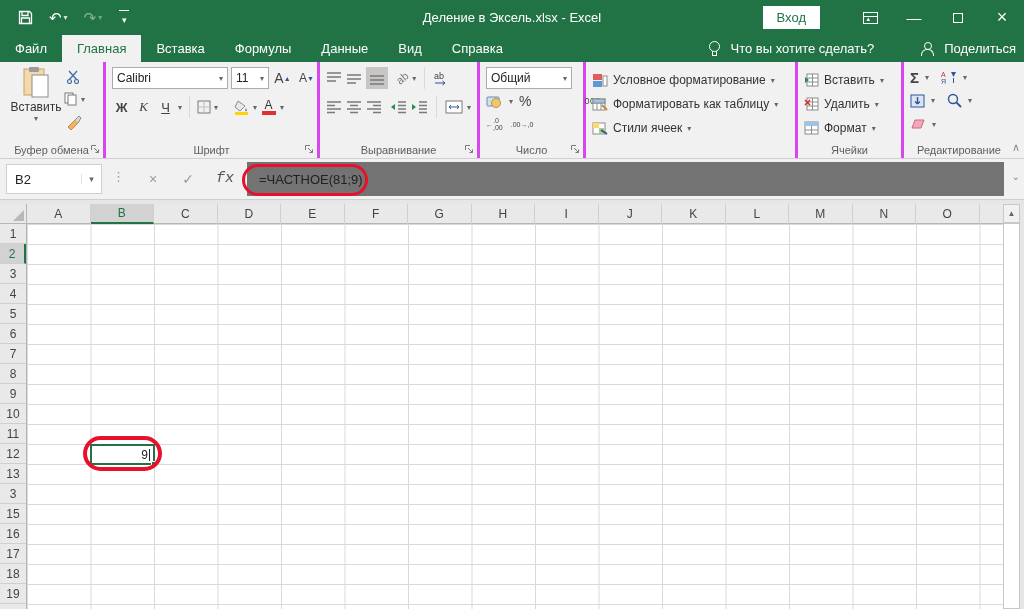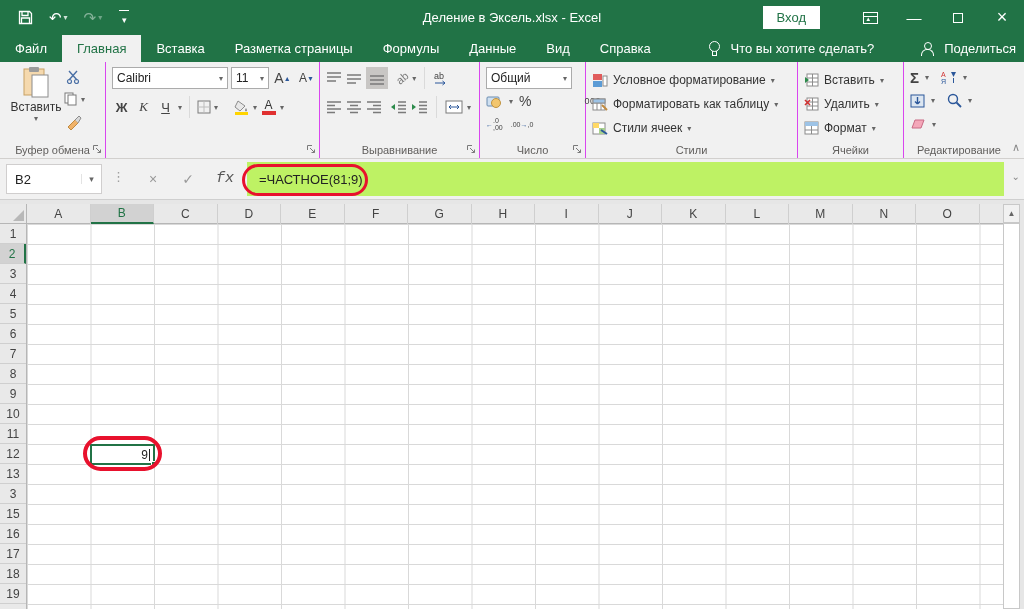--- a/index.html
+++ b/index.html
@@ -32,21 +32,21 @@
   #tab-right { position:absolute; right:8px; top:35px; height:27px; display:flex; align-items:center; gap:10px; color:#fff; font-size:13px; }
   .bulb { width:13px; height:16px; position:relative; display:inline-block; }
   .bulb:before { content:""; position:absolute; left:2px; top:0; width:9px; height:9px; border:1px solid #fff; border-radius:50%; }
   .bulb:after { content:""; position:absolute; left:5px; top:10px; width:3px; height:4px; border:1px solid #fff; border-top:none; }
   .person { width:14px; height:14px; position:relative; display:inline-block; }
   .person:before { content:""; position:absolute; left:4px; top:0; width:6px; height:6px; border:1px solid #fff; border-radius:50%; }
   .person:after { content:""; position:absolute; left:1px; top:7px; width:11px; height:6px; border:1px solid #fff; border-bottom:none; border-radius:6px 6px 0 0; }
 
   
   #ribbon { position:absolute; left:0; top:62px; width:1024px; height:97px; background:#f1f1f1; border-bottom:1px solid #d2d0ce; }
-  .grp { position:absolute; top:0; height:96px; border-right:1px solid #d946ef; }
+  .grp { position:absolute; top:0; height:96px; border-right:3px solid #d946ef; }
   .grp-label { position:absolute; bottom:2px; left:0; right:0; text-align:center; font-size:11px; color:#605e5c; }
   .launcher { position:absolute; right:2px; bottom:3px; width:11px; height:11px; }
   .r1 { position:absolute; top:5px; left:6px; display:flex; align-items:center; gap:3px; }
   .r2 { position:absolute; top:33px; left:6px; display:flex; align-items:center; gap:3px; }
   .r3 { position:absolute; top:57px; left:6px; display:flex; align-items:center; gap:3px; }
   .dd { font-size:8px; color:#666; }
   .combo { background:#fff; border:1px solid #ababab; height:22px; display:flex; align-items:center; font-size:12px; color:#222; padding:0 4px; justify-content:space-between; }
   .btn { display:flex; align-items:center; justify-content:center; color:#444; }
   .sel-btn { background:#c8c6c4; }
   .fontbtn { width:19px; height:21px; font-size:13px; }
@@ -56,21 +56,21 @@
   svg { display:block; }
 
   
   #fbar { position:absolute; left:0; top:159px; width:1024px; height:41px; background:#f1f1f1; border-bottom:1px solid #cfcfcf; }
   #namebox { position:absolute; left:6px; top:5px; width:96px; height:30px; background:#fff; border:1px solid #d0cece; display:flex; align-items:center; font-size:13px; color:#222; }
   #namebox .nb-text { padding-left:8px; flex:1; }
   #namebox .nb-dd { width:20px; text-align:center; border-left:1px solid #e3e3e3; color:#666; font-size:9px; }
   #fbar-dots { position:absolute; left:112px; top:10px; color:#a0a0a0; font-size:13px; }
   .fbtn { position:absolute; top:8px; width:26px; height:24px; text-align:center; line-height:24px; color:#9a9a9a; font-size:14px; }
   #fx { font-family:Liberation Mono, monospace; font-style:italic; color:#555; font-size:15px; }
-  #formula-field { position:absolute; left:247px; top:3px; right:20px; bottom:3px; background:#bef264; display:flex; align-items:center; font-size:13px; color:#222; padding-left:12px; }
+  #formula-field { position:absolute; left:247px; top:3px; right:20px; bottom:3px; background:#737373; display:flex; align-items:center; font-size:13px; color:#222; padding-left:12px; }
   #fbar-expand { position:absolute; right:4px; top:12px; color:#888; font-size:10px; }
 
   
   #grid { position:absolute; left:0; top:200px; width:1024px; height:409px; background:#e6e6e6; }
   #corner { position:absolute; left:0; top:4px; width:27px; height:20px; background:#e9e9e9; border-right:1px solid #b6b6b6; border-bottom:1px solid #b6b6b6; }
   #corner:after { content:""; position:absolute; right:2px; bottom:2px; border-left:11px solid transparent; border-bottom:11px solid #b8b8b8; }
   #colheads { position:absolute; left:27px; top:4px; width:976px; height:20px; display:flex; background:#e9e9e9; border-bottom:1px solid #b6b6b6; }
   .colh { width:63.5px; height:20px; display:flex; align-items:center; justify-content:center; font-size:12px; color:#444; border-right:1px solid #cfcfcf; }
   .colh.sel { background:#d2d2d2; color:#217346; border-bottom:2px solid #217346; }
   .colh.filler { flex:1; border-right:none; }
@@ -120,21 +120,20 @@
         <span class="maxbox"></span>
       </span>
     <span class="wc" style="font-size:18px;">×</span>
   </div>
 </div>
 
 <div id="tabrow">
   <div class="tab">Файл</div>
   <div class="tab active">Главная</div>
   <div class="tab">Вставка</div>
-  <div class="tab">Разметка страницы</div>
   <div class="tab">Формулы</div>
   <div class="tab">Данные</div>
   <div class="tab">Вид</div>
   <div class="tab">Справка</div>
 </div>
 <div id="tab-right">
   <span class="bulb"></span>
   <span>Что вы хотите сделать?</span>
   <span style="width:26px;"></span>
   <span class="person"></span>
@@ -215,20 +214,21 @@
             <rect x="1" y="13" width="13" height="3" fill="#ffd400"></rect>
           </svg>
       </span>
         <span class="dd">▾</span>
       <span class="btn" style="flex-direction:column;width:17px;">
         <span style="font-size:12px;line-height:11px;color:#333;">А</span>
         <span style="width:14px;height:4px;background:#e03030;display:block;"></span>
       </span>
         <span class="dd">▾</span>
     </div>
+    <div class="grp-label">Шрифт</div>
     <span class="launcher">
         <svg width="11" height="11" viewBox="0 0 11 11">
           <path d="M1.5 1.5 H6 M1.5 1.5 V6 M4 4 L8.5 8.5 M8.5 5.5 V8.5 H5.5" stroke="#7a7a7a" fill="none"></path>
         </svg>
       </span>
   </div>
 
   <div class="grp" style="left:320px;width:160px;">
     <div class="r1" style="gap:4px;">
       <span class="btn">
@@ -356,21 +356,20 @@
     <div class="r3 rowitem" style="top:55px;">
       <svg class="ico" width="16" height="15" viewBox="0 0 16 15">
           <rect x="1" y="2" width="12" height="11" fill="#fff" stroke="#8c8c8c"></rect>
           <rect x="1" y="2" width="6" height="5" fill="#ffd966"></rect>
           <rect x="7" y="7" width="6" height="6" fill="#a9d18e"></rect>
           <path d="M9 9 L15 13" stroke="#2b579a" stroke-width="2"></path>
         </svg>
       <span>Стили ячеек</span>
         <span class="dd">▾</span>
     </div>
-    <div class="grp-label">Стили</div>
   </div>
 
   <div class="grp" style="left:798px;width:106px;">
     <div class="r1 rowitem" style="top:7px;">
       <svg class="ico" width="15" height="14" viewBox="0 0 15 14">
           <rect x="3" y="1" width="11" height="12" fill="#fff" stroke="#8c8c8c"></rect>
           <path d="M3 5 H14 M3 9 H14 M8.5 1 V13" stroke="#8c8c8c"></path>
           <path d="M1 4 L5 7 L1 10" fill="#2b8a4a"></path>
         </svg>
       <span>Вставить</span>

